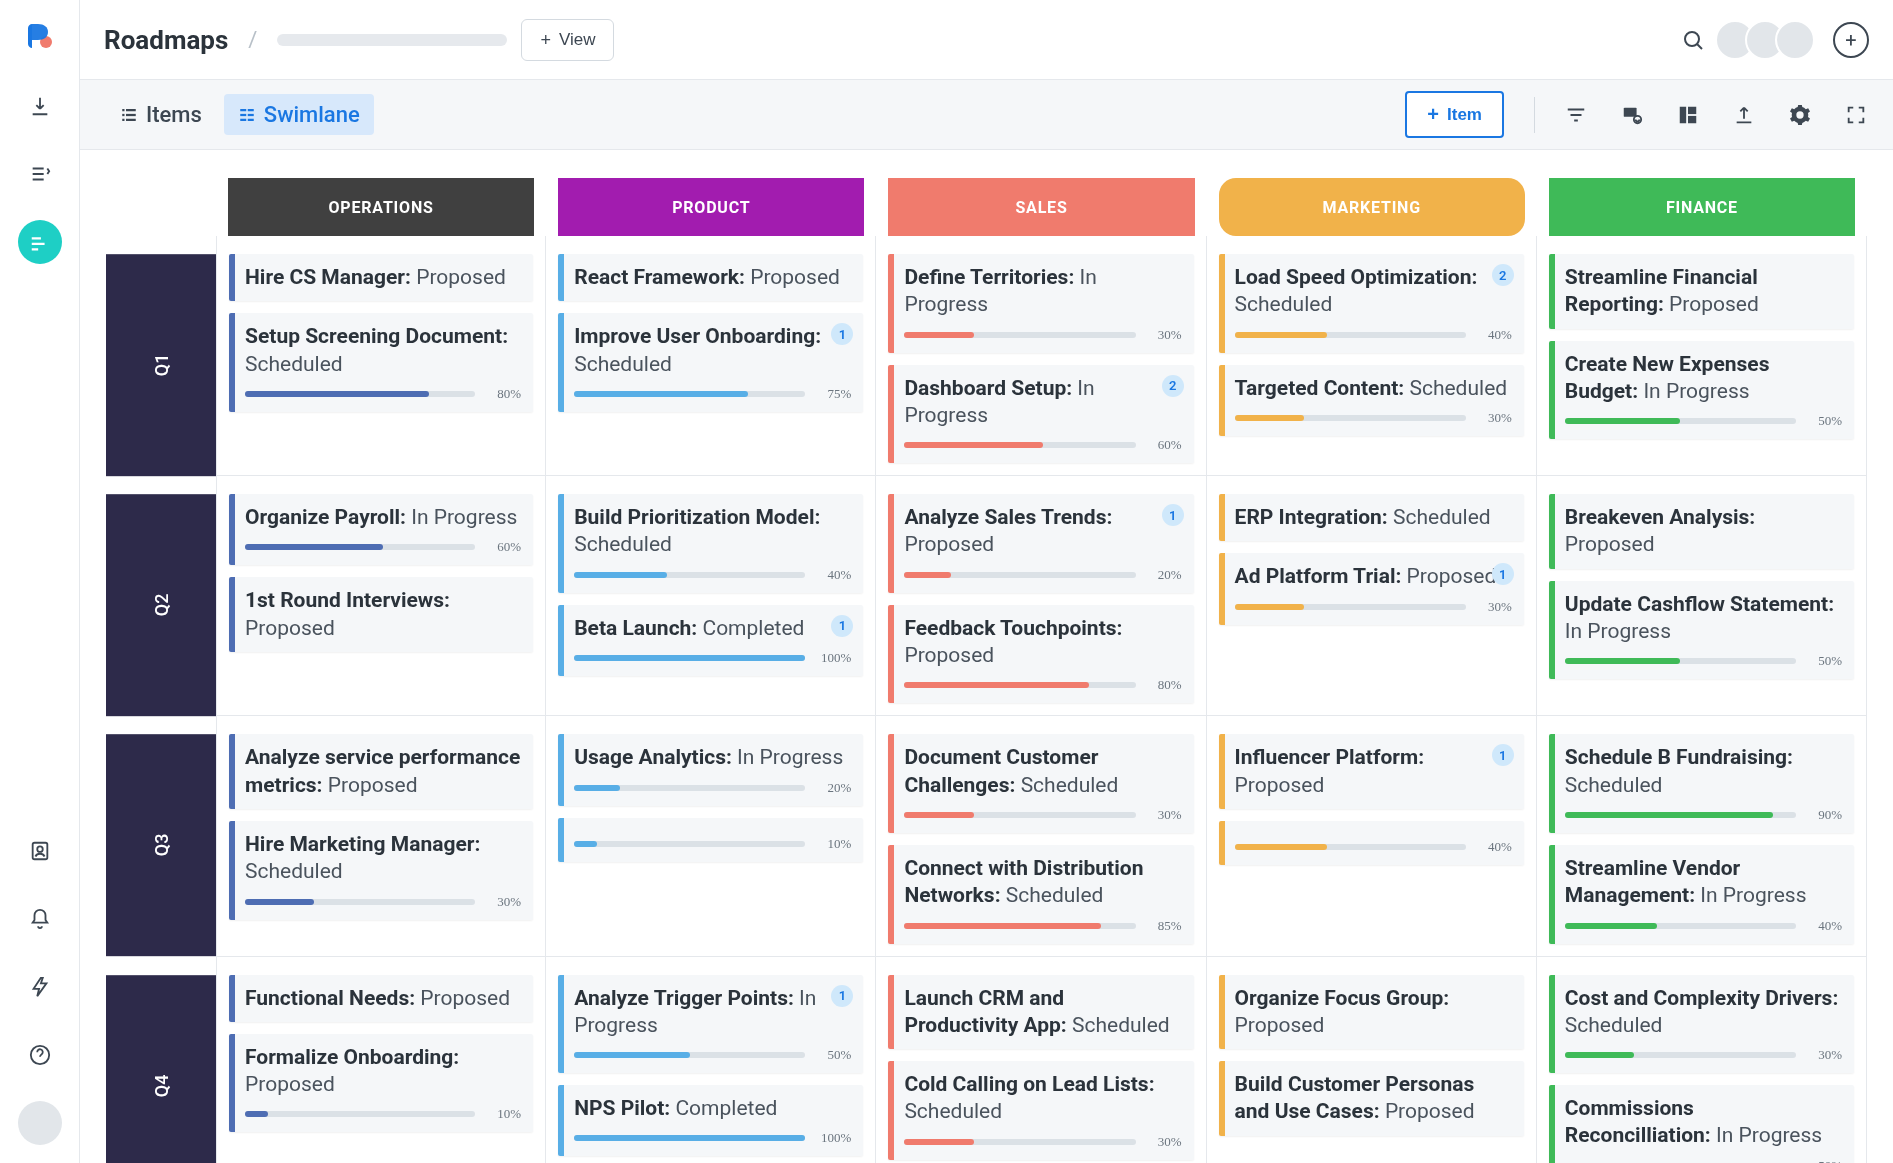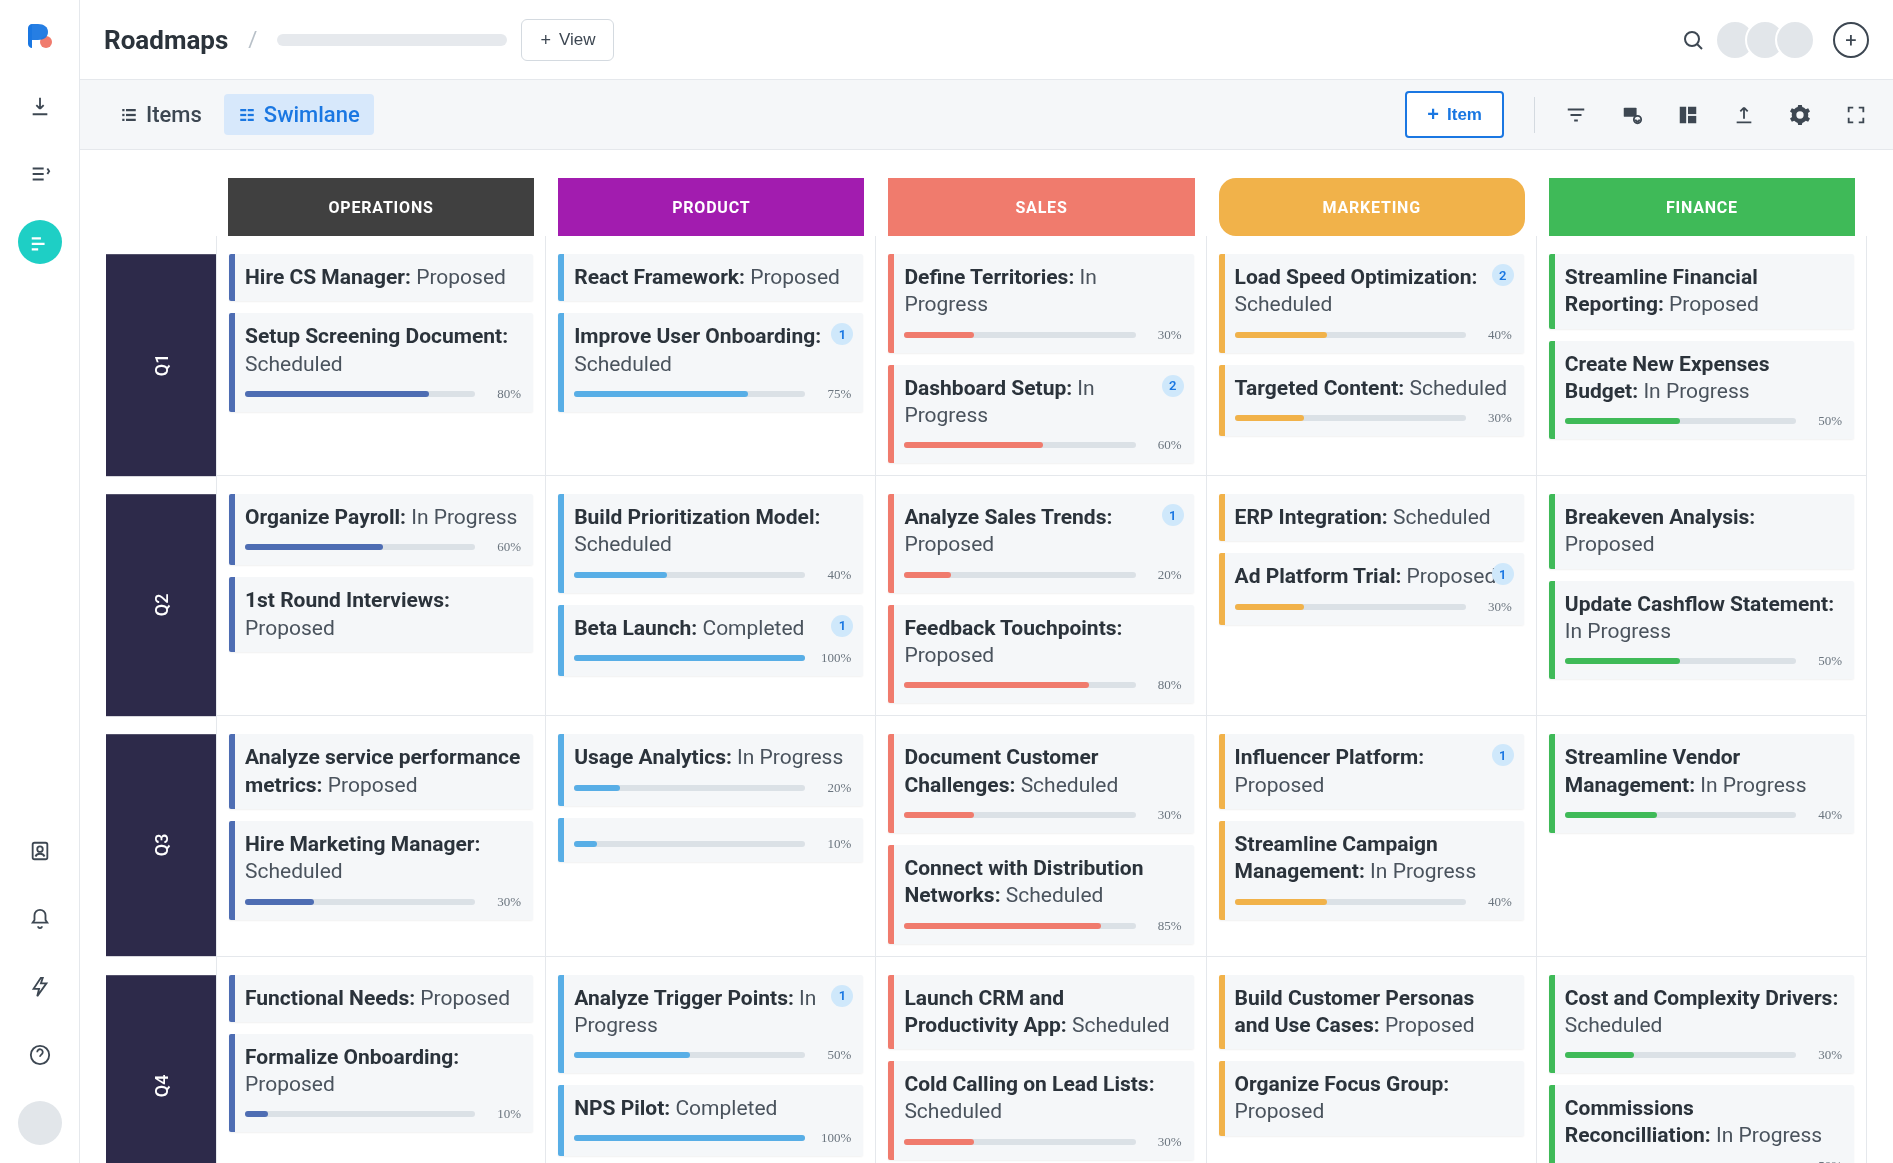--- a/index.html
+++ b/index.html
@@ -616,33 +616,43 @@
           </div>
           <div class="lane-cell">
             <div class="card bl-marketing">
               <div class="card-body">
                 <div class="card-title-line"><span class="card-title">Influencer Platform: </span><span class="card-status">Proposed</span></div>
               </div>
               <div class="card-badge">1</div>
             </div>
             <div class="card bl-marketing">
               <div class="card-body">
-                <div class="card-title-line"><span class="card-title">Streamline Campaign Management: </span><span class="card-status">In Progress</span></div>
                 <div class="progress-row">
                   <div class="progress-bar">
                     <div class="progress-fill pf-marketing" style="width: 40%;"></div>
                   </div>
                   <div class="progress-pct">40%</div>
                 </div>
               </div>
             </div>
           </div>
           <div class="lane-cell">
             <div class="card bl-finance">
               <div class="card-body">
+                <div class="card-title-line"><span class="card-title">Schedule B Fundraising: </span><span class="card-status">Scheduled</span></div>
+                <div class="progress-row">
+                  <div class="progress-bar">
+                    <div class="progress-fill pf-finance" style="width: 90%;"></div>
+                  </div>
+                  <div class="progress-pct">90%</div>
+                </div>
+              </div>
+            </div>
+            <div class="card bl-finance">
+              <div class="card-body">
                 <div class="card-title-line"><span class="card-title">Streamline Vendor Management: </span><span class="card-status">In Progress</span></div>
                 <div class="progress-row">
                   <div class="progress-bar">
                     <div class="progress-fill pf-finance" style="width: 40%;"></div>
                   </div>
                   <div class="progress-pct">40%</div>
                 </div>
               </div>
             </div>
           </div>
@@ -704,26 +714,26 @@
                     <div class="progress-fill pf-sales" style="width: 30%;"></div>
                   </div>
                   <div class="progress-pct">30%</div>
                 </div>
               </div>
             </div>
           </div>
           <div class="lane-cell">
             <div class="card bl-marketing">
               <div class="card-body">
+                <div class="card-title-line"><span class="card-title">Organize Focus Group: </span><span class="card-status">Proposed</span></div>
+              </div>
+            </div>
+            <div class="card bl-marketing">
+              <div class="card-body">
                 <div class="card-title-line"><span class="card-title">Build Customer Personas and Use Cases: </span><span class="card-status">Proposed</span></div>
-              </div>
-            </div>
-            <div class="card bl-marketing">
-              <div class="card-body">
-                <div class="card-title-line"><span class="card-title">Organize Focus Group: </span><span class="card-status">Proposed</span></div>
               </div>
             </div>
           </div>
           <div class="lane-cell">
             <div class="card bl-finance">
               <div class="card-body">
                 <div class="card-title-line"><span class="card-title">Cost and Complexity Drivers: </span><span class="card-status">Scheduled</span></div>
                 <div class="progress-row">
                   <div class="progress-bar">
                     <div class="progress-fill pf-finance" style="width: 30%;"></div>

